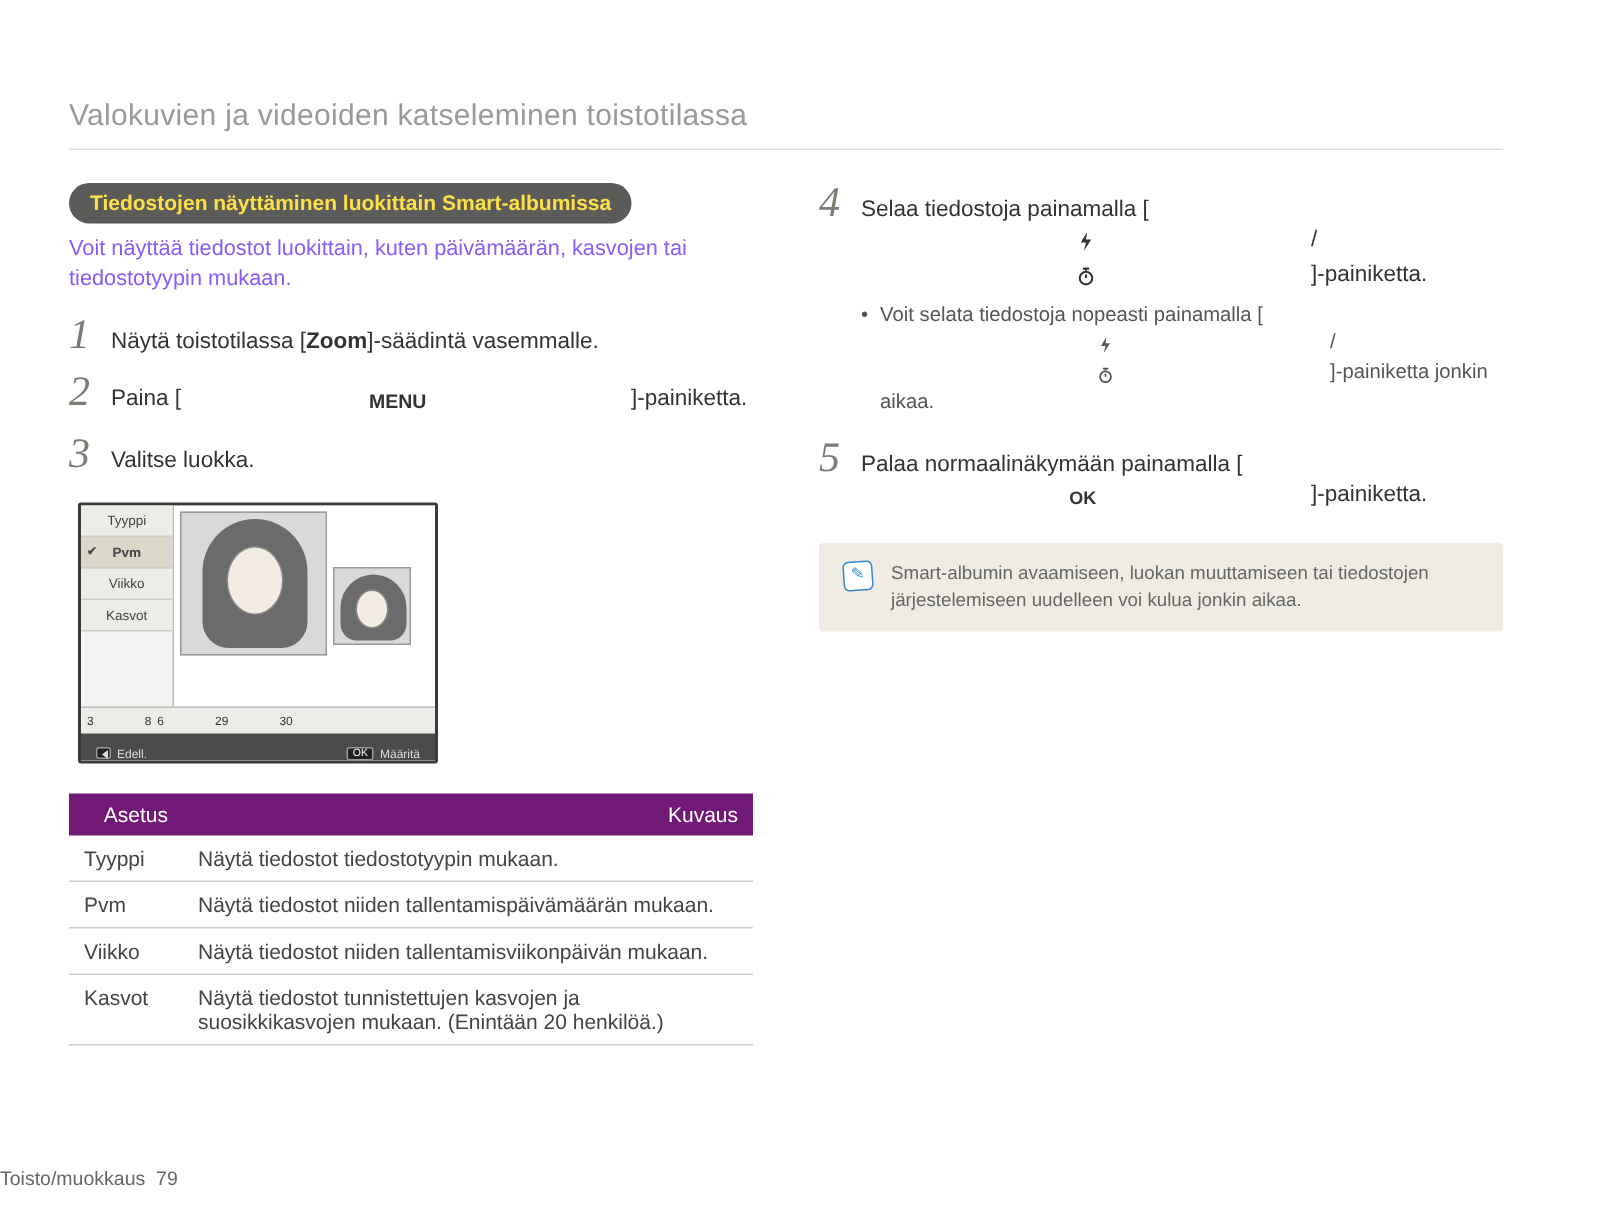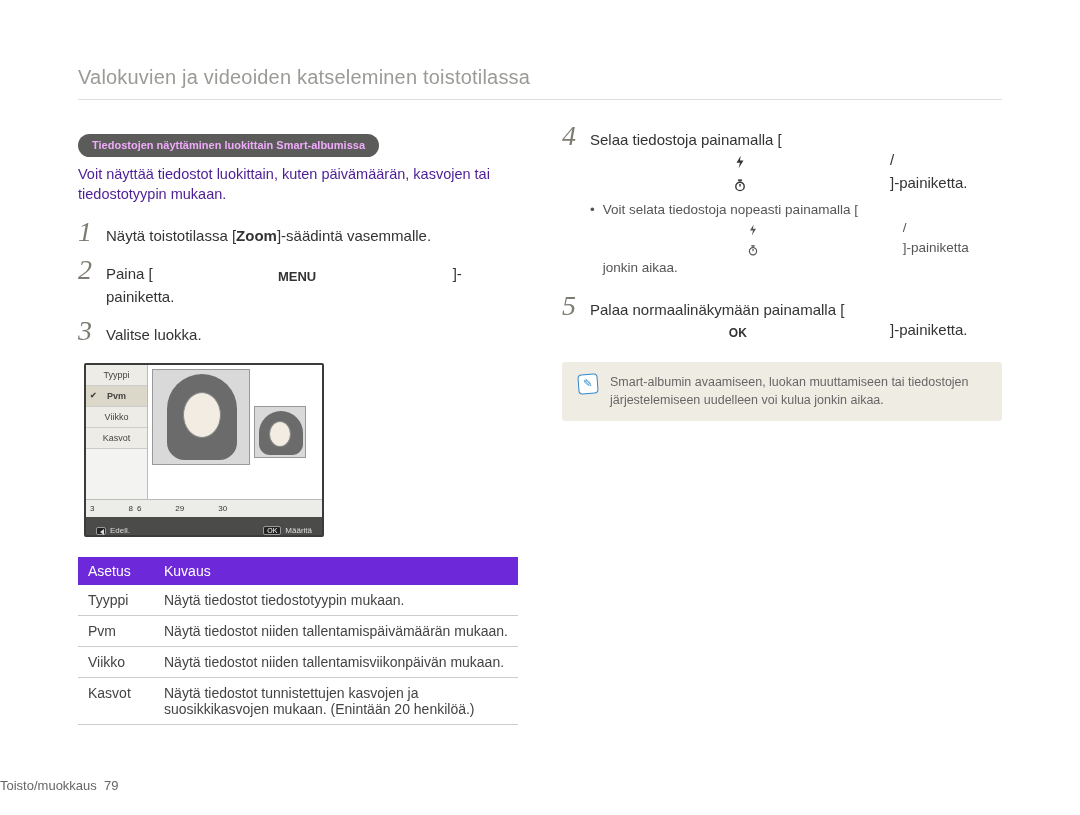--- a/index.html
+++ b/index.html
@@ -6,51 +6,50 @@
   body {
     margin: 0;
     width: 1080px;
     height: 815px;
     background: #fff;
     font-family: Arial, Helvetica, sans-serif;
     color: #3a3a3a;
     position: relative;
   }
   .page {
-    padding: 66px 78px 0 78px;
+    padding: 66px 78px 0 46px;
   }
   .page-title {
     font-size: 20px;
     color: #9a9a96;
     font-weight: 300;
     letter-spacing: 0.2px;
     border-bottom: 1px solid #ddd;
     padding-bottom: 10px;
     margin-bottom: 22px;
   }
   .cols {
     display: flex;
     gap: 44px;
   }
   .col { flex: 1; }
   .pill {
     display: inline-block;
     background: #5b5b59;
-    color: #f0abfc;
+    color: #fde047;
     border-radius: 14px;
     padding: 5px 14px 6px;
-    font-size: 11px;
+    font-size: 14px;
     font-weight: bold;
     margin-bottom: 8px;
-    margin-top: 12px;
   }
   .body-text {
     font-size: 14.5px;
     line-height: 1.35;
-    color: #4c1d95;
+    color: #8b5cf6;
     margin: 0 0 14px 0;
   }
   .step {
     display: flex;
     align-items: baseline;
     gap: 10px;
     margin: 10px 0 0 0;
   }
   .step-num {
     font-family: "Times New Roman", serif;
@@ -203,23 +202,23 @@
   }
 
   
   table.settings {
     width: 100%;
     border-collapse: collapse;
     font-size: 14px;
     margin-top: 4px;
   }
   table.settings th {
-    background: #6d28d9;
+    background: #701a75;
     color: #fff;
-    text-align: left;
+    text-align: right;
     font-weight: normal;
     padding: 6px 10px;
   }
   table.settings td {
     padding: 7px 10px;
     border-bottom: 1px solid #ccc;
     vertical-align: top;
     color: #444;
   }
   table.settings td:first-child { width: 76px; }

